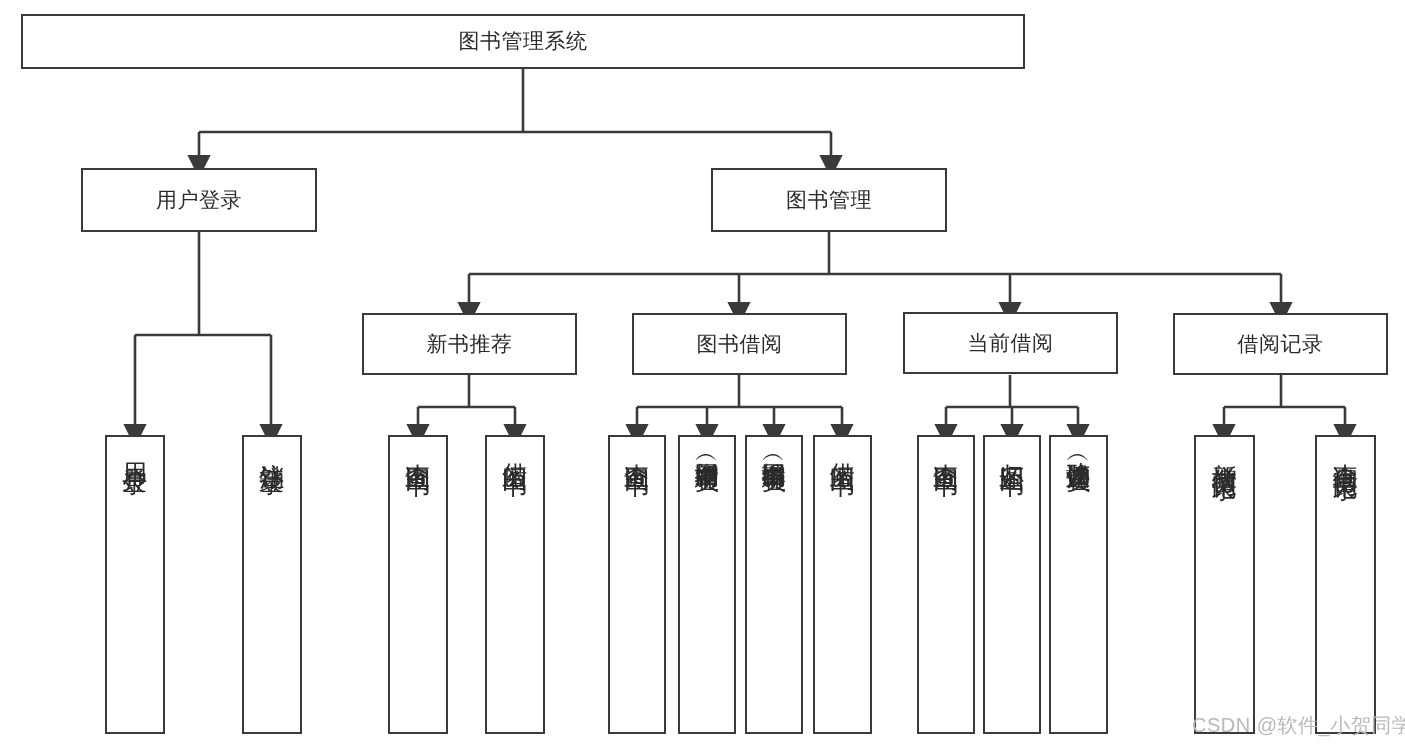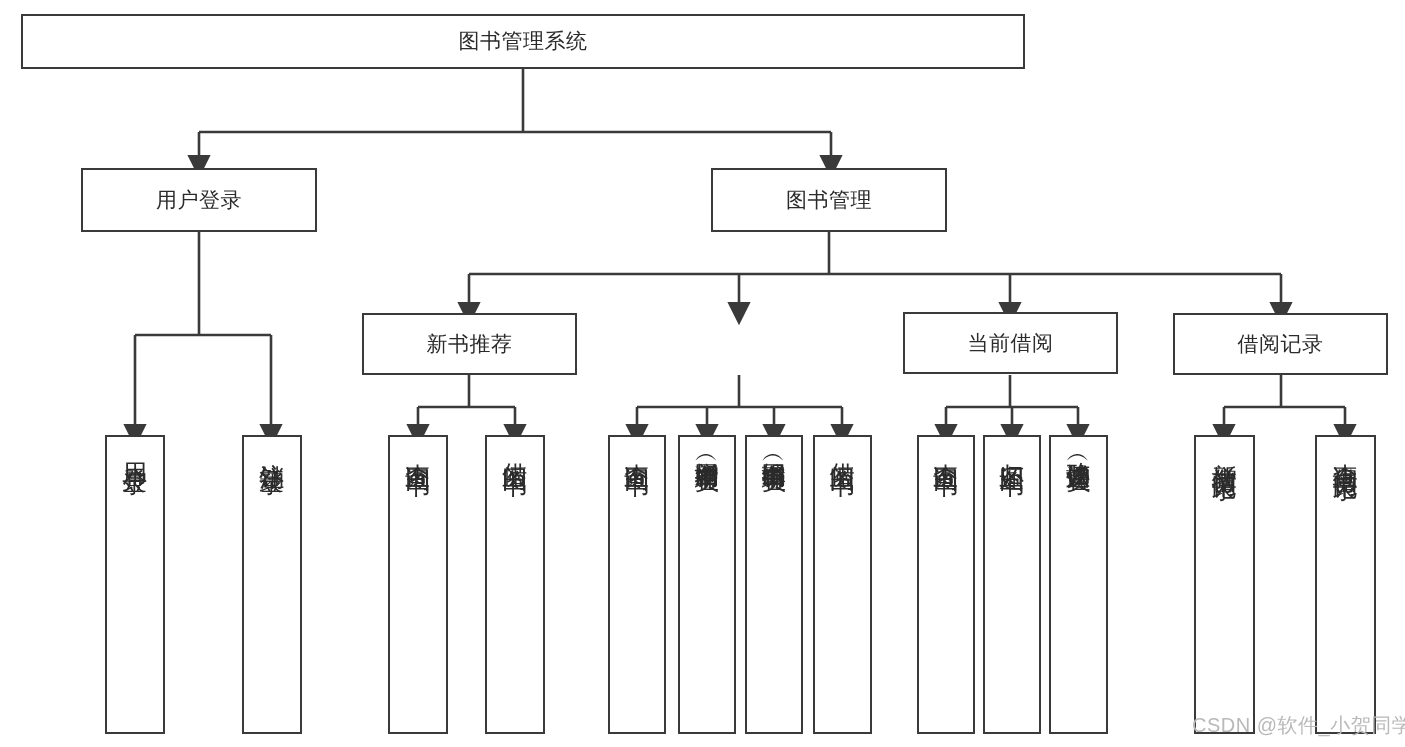--- a/index.html
+++ b/index.html
@@ -129,20 +129,23 @@
   <div class="node horiz" style="left:81px; top:168px; width:236px; height:64px;">
     <span class="lbl">用户登录</span>
   </div>
   <div class="node horiz" style="left:362px; top:313px; width:215px; height:62px;">
     <span class="lbl">新书推荐</span>
   </div>
 
   <div class="node horiz" style="left:711px; top:168px; width:236px; height:64px;">
     <span class="lbl">图书管理</span>
   </div>
+  <div class="node horiz" style="left:632px; top:313px; width:215px; height:62px;">
+    <span class="lbl">图书借阅</span>
+  </div>
   <div class="node horiz" style="left:903px; top:312px; width:215px; height:62px;">
     <span class="lbl">当前借阅</span>
   </div>
   <div class="node horiz" style="left:1173px; top:313px; width:215px; height:62px;text-align:center;">
     <span class="lbl">借阅记录</span>
   </div>
 
   <div class="node vert" style="left:105px; top:435px; width:60px; height:299px;">
     <span class="lbl">用户登录</span>
   </div>

